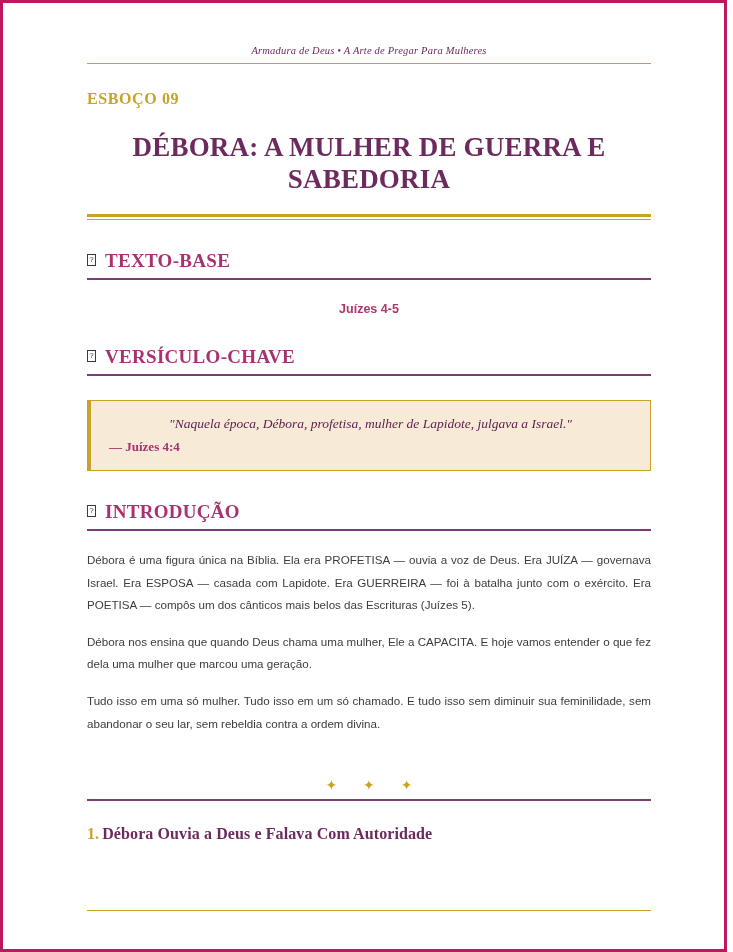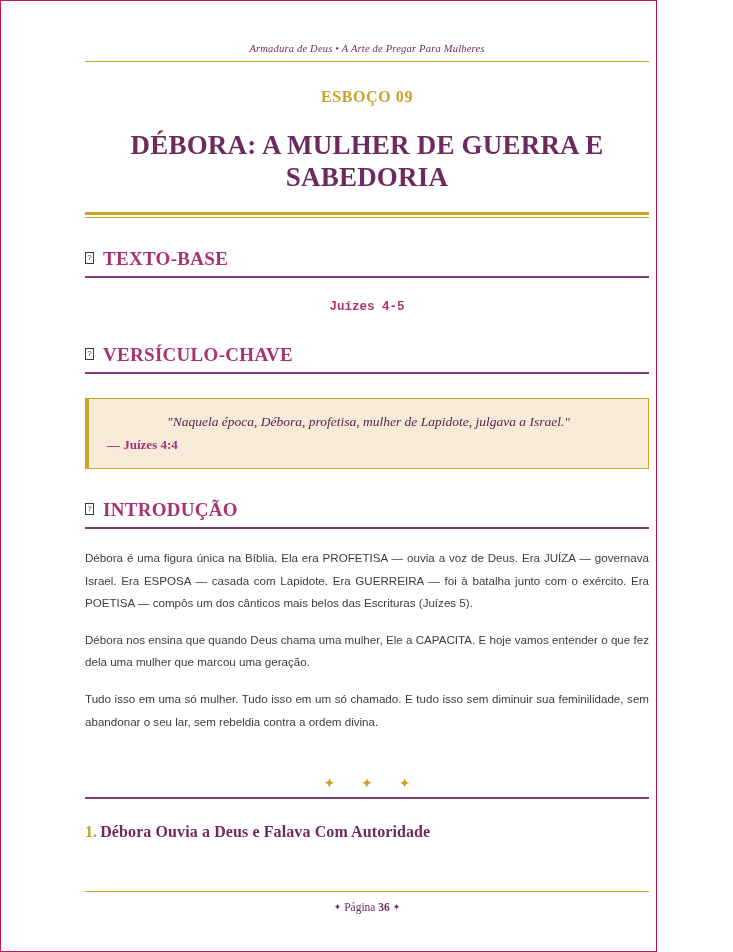--- a/index.html
+++ b/index.html
@@ -12,25 +12,25 @@
   body {
     width: 733px;
     height: 952px;
     overflow: hidden;
     font-family: "Liberation Sans", sans-serif;
     -webkit-font-smoothing: antialiased;
   }
 
   .page {
     position: relative;
-    width: 657px;
+    width: 727px;
     height: 952px;
     box-sizing: border-box;
     background: #ffffff;
-    border: 1px solid #be185d;
+    border: 3px solid #be185d;
     overflow: hidden;
   }
 
   .content {
     position: absolute;
     left: 84px;
     top: 0;
     width: 564px;
   }
 
@@ -47,21 +47,21 @@
   }
 
   .header-rule {
     margin-top: 7px;
     height: 1px;
     background: #c9a227;
   }
 
   
   .esboco-label {
-    text-align: center;
+    text-align: left;
     font-family: "Liberation Serif", serif;
     font-weight: bold;
     font-size: 16px;
     letter-spacing: .6px;
     color: #c9a227;
     margin-top: 26px;
   }
 
   .doc-title {
     text-align: center;
@@ -127,21 +127,21 @@
 
   .section-rule {
     height: 2px;
     background: #7e3d72;
     margin-top: 6px;
   }
 
   
   .base-text {
     text-align: center;
-    font-family: Liberation Mono, monospace;
+    font-family: Liberation Sans, sans-serif;
     font-weight: bold;
     font-size: 12.5px;
     color: #b5336b;
     margin-top: 22px;
   }
 
   
   .verse-box {
     margin-top: 24px;
     background: #f7ead7;
@@ -279,21 +279,15 @@
     <div class="section-rule"></div>
 
     <div class="sub-point">
       <span class="num">1.</span><span>Débora Ouvia a Deus e Falava Com Autoridade</span>
     </div>
 
   </div>
 
   <div class="footer">
     <div class="footer-rule"></div>
-    <div class="footer-text">
-      <span class="star">✦</span>
-      <span>Página</span>
-      <span class="pagenum">36</span>
-      <span class="star">✦</span>
-    </div>
   </div>
 
 </div>
 
 </body></html>

